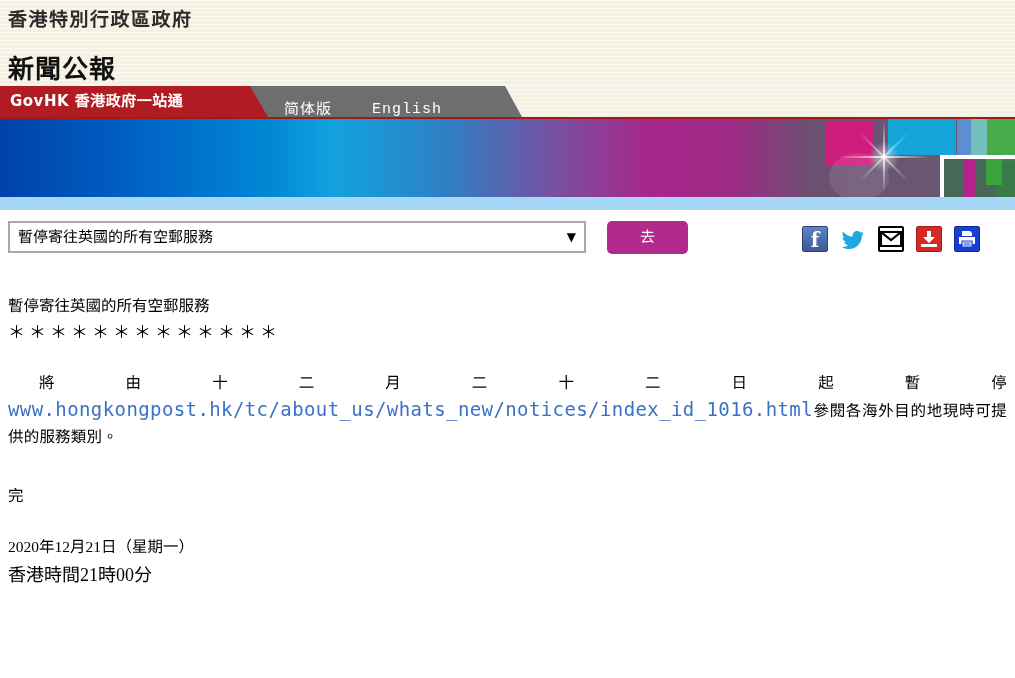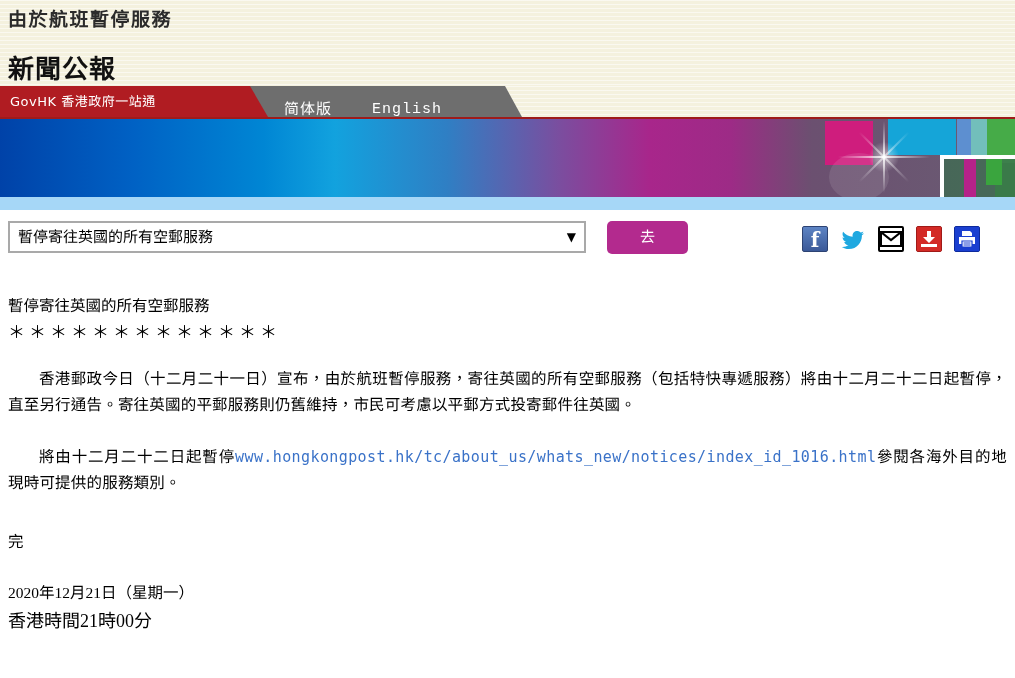--- a/index.html
+++ b/index.html
@@ -73,22 +73,22 @@
     left: 0; top: 0;
     width: 268px; height: 31px;
     background: #b01c22;
     clip-path: polygon(0 0, 250px 0, 268px 31px, 0 31px);
   }
   .nav-red-label {
     position: absolute;
     left: 10px; top: 0;
     height: 33px;
     line-height: 31px;
-    font-size: 13px;
-    font-weight: 400;
+    font-size: 15px;
+    font-weight: 700;
     color: #ffffff;
     letter-spacing: 0.5px;
     white-space: nowrap;
     z-index: 4;
     cursor: pointer;
   }
   .nav-link {
     position: absolute;
     top: 8px;
     height: 31px;
@@ -337,21 +337,21 @@
     line-height: 26px;
     margin-top: 22px;
     text-indent: 2em;
     text-align: justify;
     text-justify: inter-character;
     letter-spacing: 0.2px;
   }
   .para.p2 { margin-top: 26px; }
   .inline-url {
     font-family: "DejaVu Sans Mono", "Liberation Mono", monospace;
-    font-size: 15px;
+    font-size: 19px;
     color: #3a72c8;
     letter-spacing: 0.4px;
     text-decoration: none;
     cursor: pointer;
   }
   .end-mark {
     line-height: 24px;
     margin-top: 34px;
   }
   .date-line {
@@ -364,21 +364,21 @@
     font-family: Liberation Serif, serif;
     font-size: 18px;
     line-height: 26px;
     margin-top: 2px;
   }
 </style>
 </head>
 <body>
 
 <div class="site-header">
-  <div class="org-name">由於航班暫停服務</div>
+  <div class="org-name">香港特別行政區政府</div>
   <div class="pub-name">新聞公報</div>
 </div>
 
 <div class="nav-strip">
   <div class="nav-gray"></div>
   <div class="nav-red"></div>
   <div class="nav-red-label">GovHK 香港政府一站通</div>
   <div class="nav-link sc">简体版</div>
   <div class="nav-link en">English</div>
 </div>
@@ -449,21 +449,20 @@
 
   </div>
 </div>
 
 <div class="article">
 
   <div class="headline">暫停寄往英國的所有空郵服務</div>
 
   <div class="stars">＊＊＊＊＊＊＊＊＊＊＊＊＊</div>
 
-  <div class="para p1">香港郵政今日（十二月二十一日）宣布，由於航班暫停服務，寄往英國的所有空郵服務（包括特快專遞服務）將由十二月二十二日起暫停，直至另行通告。寄往英國的平郵服務則仍舊維持，市民可考慮以平郵方式投寄郵件往英國。</div>
 
   <div class="para p2">
     <span>將由十二月二十二日起暫停</span><a class="inline-url">www.hongkongpost.hk/tc/about_us/whats_new/notices/index_id_1016.html</a><span>參閱各海外目的地現時可提供的服務類別。</span>
   </div>
 
   <div class="end-mark">完</div>
 
   <div class="date-line">2020年12月21日（星期一）</div>
 
   <div class="time-line">香港時間21時00分</div>

